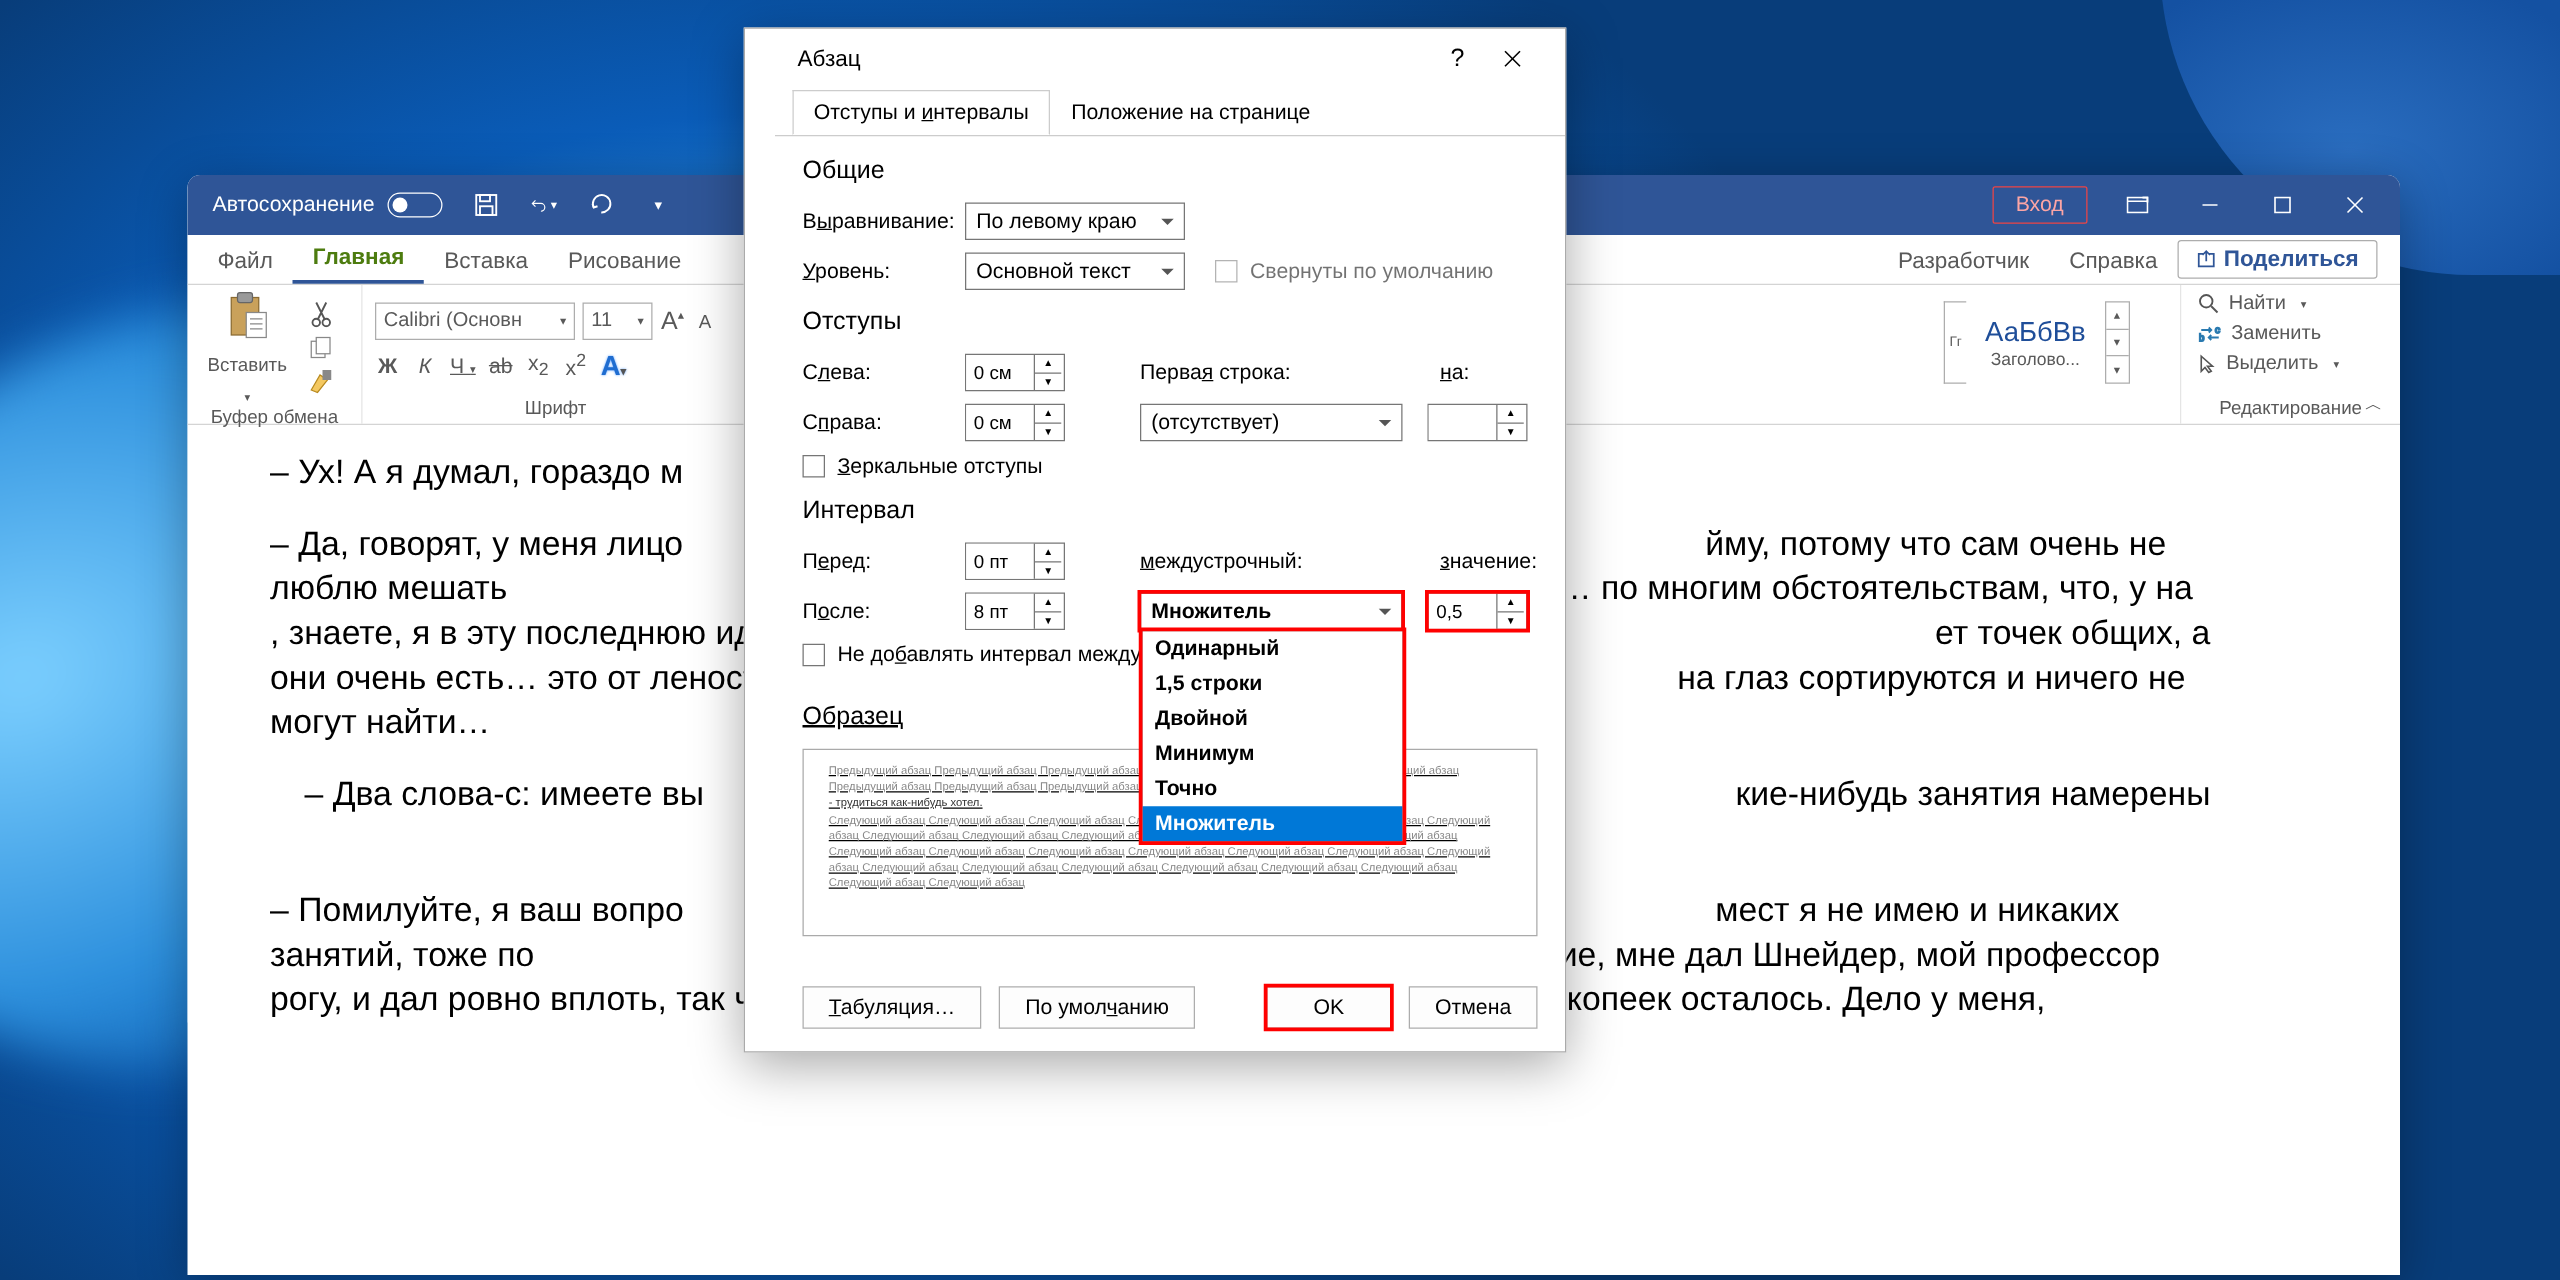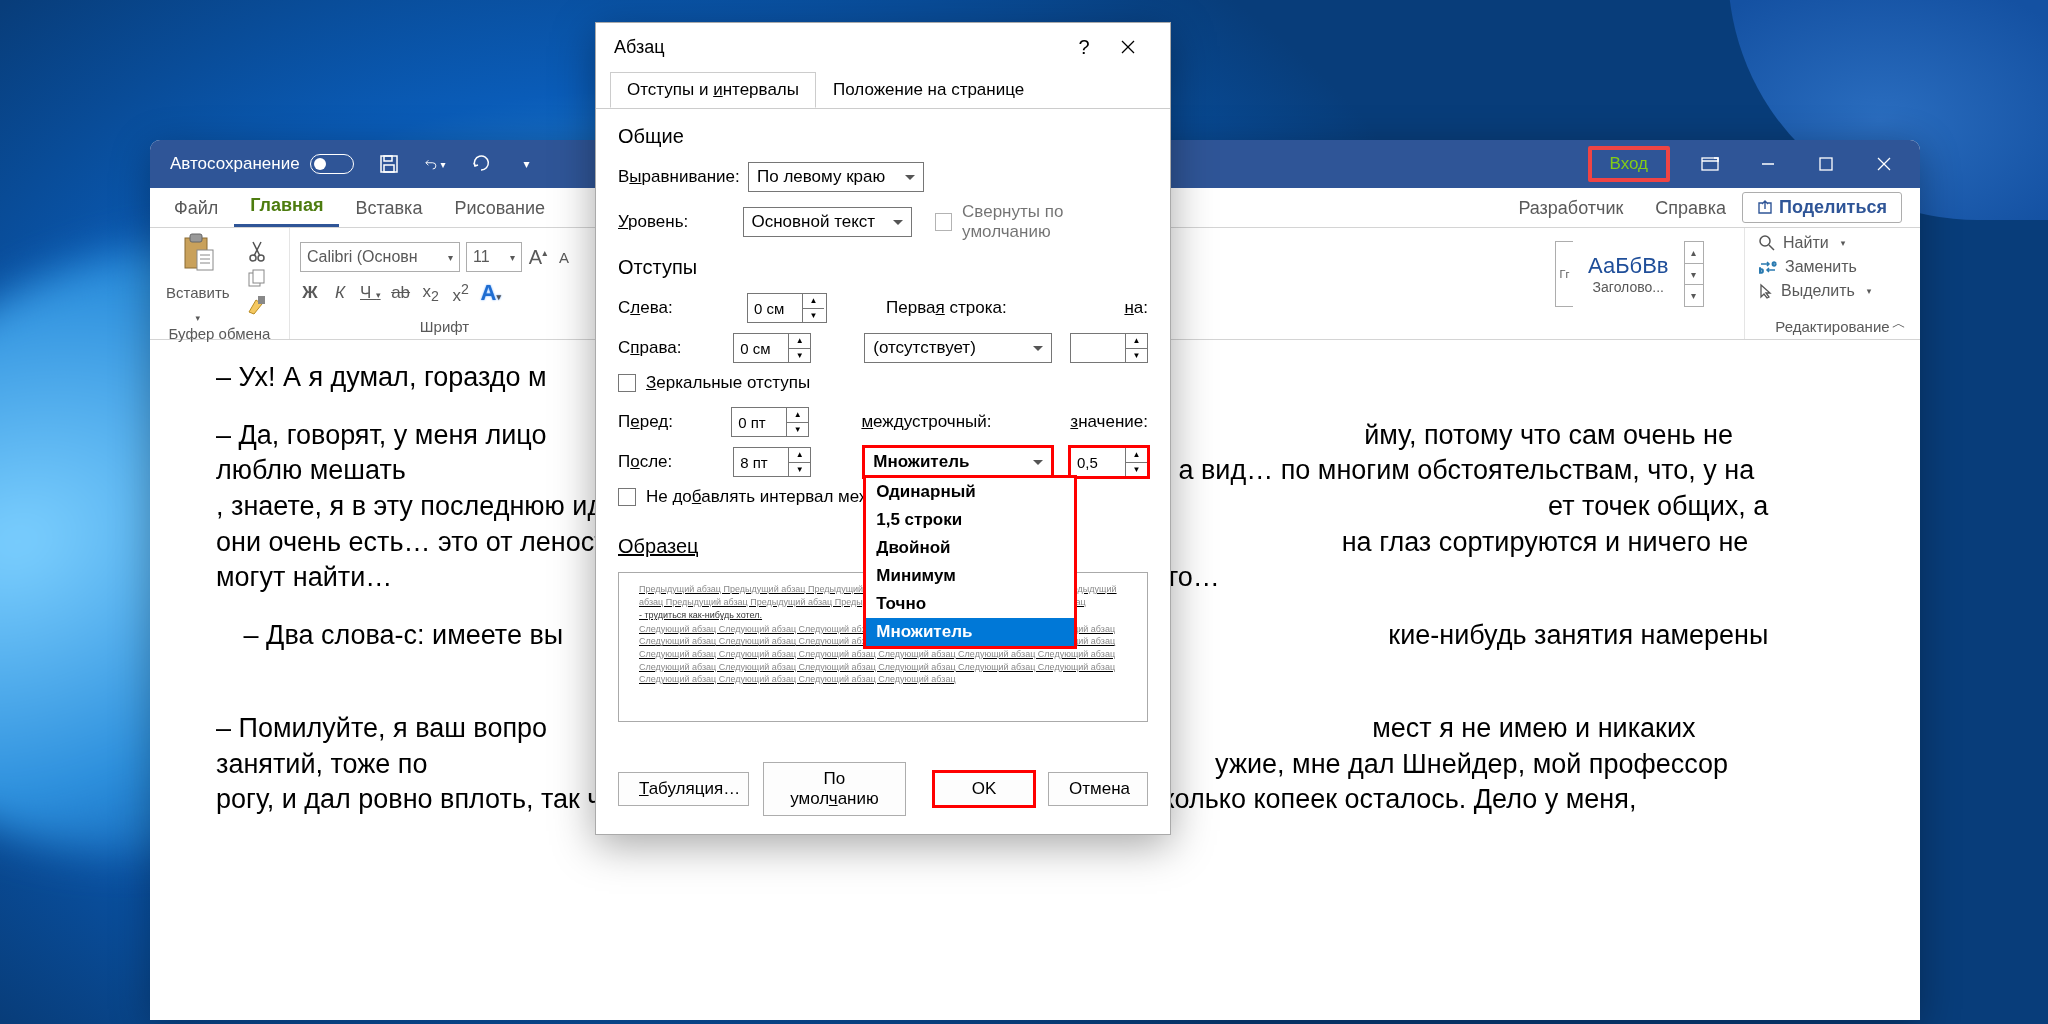--- a/index.html
+++ b/index.html
@@ -11,21 +11,21 @@
 
 .word-win { position: absolute; left: 150px; top: 140px; width: 1770px; height: 880px; background: #fff; border-radius: 10px 10px 0 0; box-shadow: 0 8px 40px rgba(0,0,0,.3); overflow: hidden; }
 .titlebar { height: 48px; background: #2f5597; display: flex; align-items: center; padding: 0 8px; color: #fff; }
 .autosave { display: flex; align-items: center; gap: 10px; margin-left: 12px; font-size: 17px; }
 .toggle { width: 44px; height: 20px; border: 1.5px solid #fff; border-radius: 12px; position: relative; }
 .toggle::after { content: ""; position: absolute; left: 3px; top: 2.5px; width: 12px; height: 12px; background: #fff; border-radius: 50%; }
 .qat { display: flex; gap: 24px; margin-left: 24px; align-items: center; }
 .qat-icon { width: 22px; height: 22px; display: flex; align-items: center; justify-content: center; }
 .title-spacer { flex: 1; }
 .title-right { display: flex; align-items: center; gap: 2px; }
-.login-btn { border: 4px solid #ef4444; padding: 4px 18px; font-size: 17px; color: #84cc16; margin-right: 10px; border-radius: 2px; }
+.login-btn { border: 1px solid #ef4444; padding: 4px 18px; font-size: 17px; color: #fca5a5; margin-right: 10px; border-radius: 2px; }
 .win-btn { width: 56px; height: 48px; display: flex; align-items: center; justify-content: center; }
 
 .ribbon-tabs { height: 40px; background: #fff; border-bottom: 1px solid #d4d4d4; display: flex; align-items: flex-end; padding: 0 8px; font-size: 18px; color: #595959; }
 .rtab { padding: 8px 16px; cursor: pointer; }
 .rtab.active { color: #4d7c0f; border-bottom: 3px solid #2f5597; font-weight: 600; }
 .share-btn { margin-left: auto; margin-right: 10px; border: 1px solid #adadad; padding: 4px 14px; color: #2f5597; font-weight: 600; display: flex; align-items: center; gap: 6px; font-size: 18px; border-radius: 3px; margin-bottom: 4px; }
 
 .ribbon { height: 112px; background: #fff; display: flex; border-bottom: 1px solid #d4d4d4; font-size: 15px; color: #595959; position: relative; }
 .rgroup { border-right: 1px solid #e5e5e5; padding: 4px 10px 2px; display: flex; flex-direction: column; }
 .rgroup-body { flex: 1; display: flex; align-items: center; gap: 4px; }
@@ -42,21 +42,21 @@
 .style-scroll div { flex:1; display:flex; align-items:center; justify-content:center; font-size:10px; border-bottom:1px solid #adadad; }
 .style-scroll div:last-child { border:none; }
 .edit-group { display: flex; flex-direction: column; gap: 6px; font-size: 16px; padding: 2px 4px; }
 .edit-item { display: flex; align-items: center; gap: 8px; }
 .collapse-chevron { position: absolute; right: 14px; bottom: 6px; font-size: 14px; }
 
 .doc-area { background: #fff; padding: 20px 0 0 66px; font-family: Calibri, sans-serif; font-size: 27px; line-height: 1.32; color: #000; }
 .doc-area p { margin-bottom: 22px; max-width: 1580px; }
 
 
-.dialog { position: absolute; left: 595px; top: 22px; width: 576px; background: #fff; border: 1px solid #aaa; box-shadow: 0 10px 40px rgba(0,0,0,.35); font-size: 17px; color: #000; }
+.dialog { position: absolute; left: 595px; top: 22px; width: 658px; background: #fff; border: 1px solid #aaa; box-shadow: 0 10px 40px rgba(0,0,0,.35); font-size: 17px; color: #000; padding-left: 24px; }
 .dlg-title { height: 48px; display: flex; align-items: center; padding: 0 18px; }
 .dlg-title-text { flex: 1; font-size: 18px; }
 .dlg-close { width: 48px; height: 48px; display: flex; align-items: center; justify-content: center; font-size: 18px; }
 .dlg-help { width: 40px; text-align: center; font-size: 20px; }
 .dlg-tabs { display: flex; padding: 0 14px; border-bottom: 1px solid #ccc; height: 38px; align-items: flex-end; }
 .dlg-tab { padding: 7px 16px; border: 1px solid transparent; font-size: 17px; }
 .dlg-tab.active { border: 1px solid #ccc; border-bottom: 1px solid #fff; background: #fff; }
 .dlg-body { padding: 16px 22px 12px; }
 .dlg-section { margin-bottom: 14px; }
 .dlg-section-title { font-size: 20px; margin-bottom: 14px; }
@@ -358,20 +358,21 @@
       </div>
       <div class="dlg-row">
         <div class="dlg-check">
           <div class="dlg-checkbox"></div>
           <span><span class="underline-letter">З</span>еркальные отступы</span>
         </div>
       </div>
     </div>
 
     <div class="dlg-section">
+      <div class="dlg-section-title">Интервал</div>
       <div class="dlg-row">
         <div class="dlg-label">П<span class="underline-letter">е</span>ред:</div>
         <div class="dlg-spin">
             <input value="0 пт" style="">
             <div class="spinbtns">
               <div>▲</div>
               <div>▼</div>
             </div>
           </div>
         <div style="width:60px;"></div>

